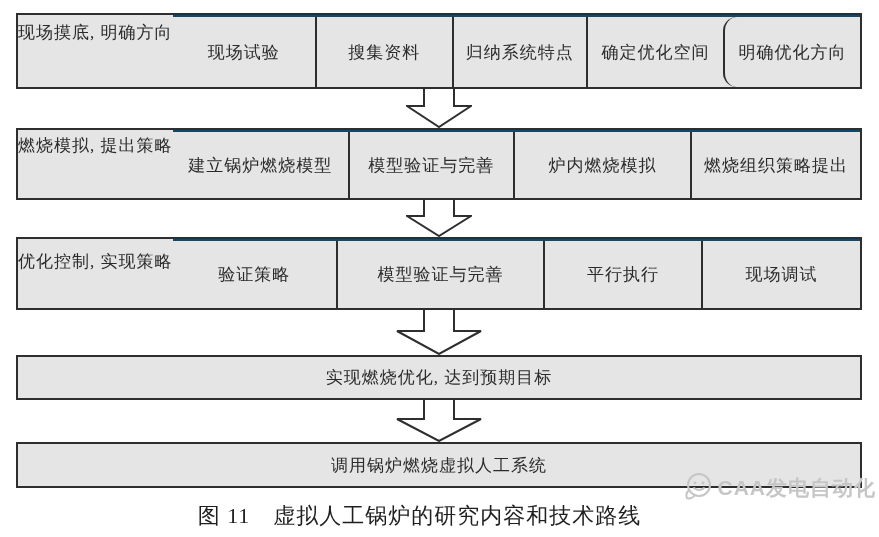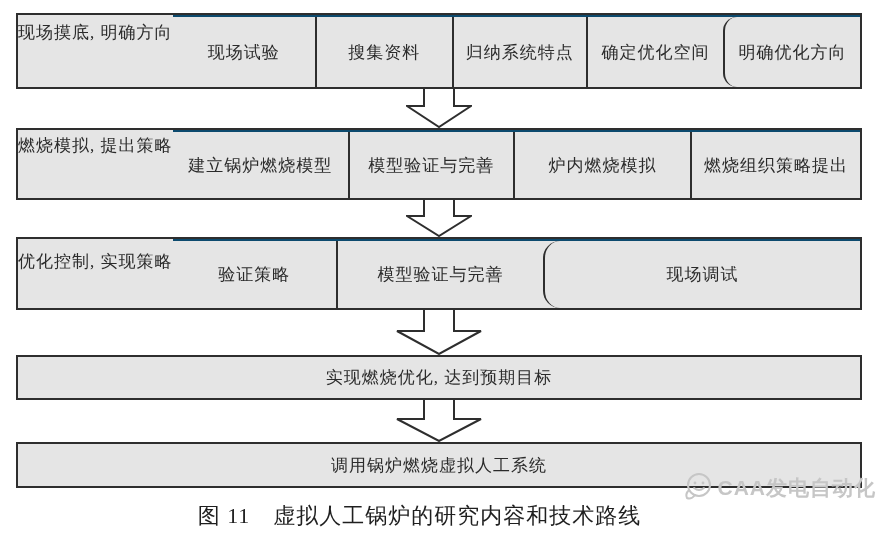--- a/index.html
+++ b/index.html
@@ -85,21 +85,21 @@
   #stage-4 { top: 355px; height: 45px; }
   #stage-5 { top: 442px; height: 46px; justify-content: flex-end; }
 
   
   #stage-1 .c0 { flex: 0 0 20.7%; } #stage-1 .c1 { flex: 0 0 19.9%; }
   #stage-1 .c2 { flex: 0 0 19.5%; } #stage-1 .c3 { flex: 0 0 20.0%; }
   #stage-1 .c4 { flex: 1 1 auto; border-radius: 14px; }
   #stage-2 .c0 { flex: 0 0 25.5%; border-radius: 10px; } #stage-2 .c1 { flex: 0 0 24.0%; }
   #stage-2 .c2 { flex: 0 0 25.8%; } #stage-2 .c3 { flex: 1 1 auto; }
   #stage-3 .c0 { flex: 0 0 23.8%; } #stage-3 .c1 { flex: 0 0 30.1%; }
-  #stage-3 .c2 { flex: 0 0 23.0%; } #stage-3 .c3 { flex: 1 1 auto; border-radius: 17px; }
+  #stage-3 .c2 { flex: 0 0 23.0%; } #stage-3 .c3 { flex: 1 1 auto; }
 </style>
 </head>
 <body>
 
 <div class="page">
 
   <div class="stage" id="stage-1">
     <div class="stage-title">现场摸底, 明确方向</div>
     <div class="stage-cells">
       <div class="cell c0">现场试验</div>
@@ -126,20 +126,21 @@
 
   <svg class="arrow" style="left:406px; top:198px;" width="66" height="39" viewBox="0 0 66 39">
     <polygon points="18,1 48,1 48,18 65,18 33,38 1,18 18,18" fill="#ffffff" stroke="#2e2e2e" stroke-width="2"></polygon>
   </svg>
 
   <div class="stage" id="stage-3">
     <div class="stage-title">优化控制, 实现策略</div>
     <div class="stage-cells">
       <div class="cell c0">验证策略</div>
       <div class="cell c1">模型验证与完善</div>
+      <div class="cell c2">平行执行</div>
       <div class="cell c3">现场调试</div>
     </div>
   </div>
 
   <svg class="arrow" style="left:396px; top:308px;" width="86" height="47" viewBox="0 0 86 47">
     <polygon points="28,1 58,1 58,23 85,23 43,46 1,23 28,23" fill="#ffffff" stroke="#2e2e2e" stroke-width="2"></polygon>
   </svg>
 
   <div class="stage single" id="stage-4">
     <div class="stage-title">实现燃烧优化, 达到预期目标</div>

